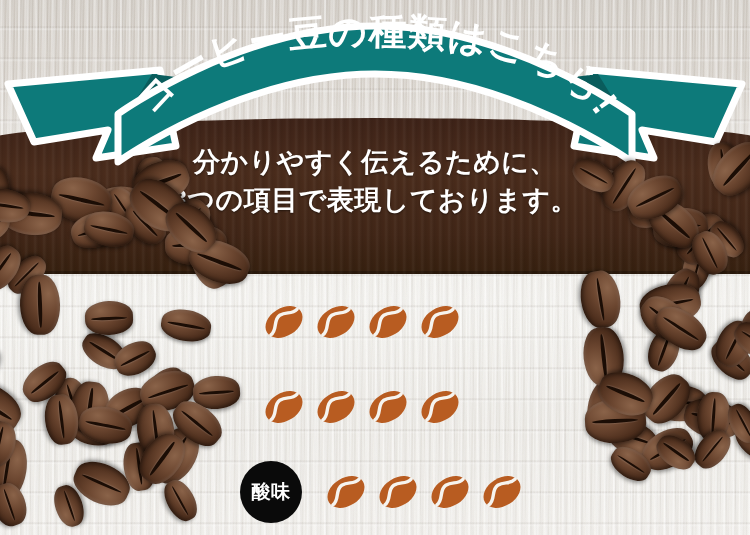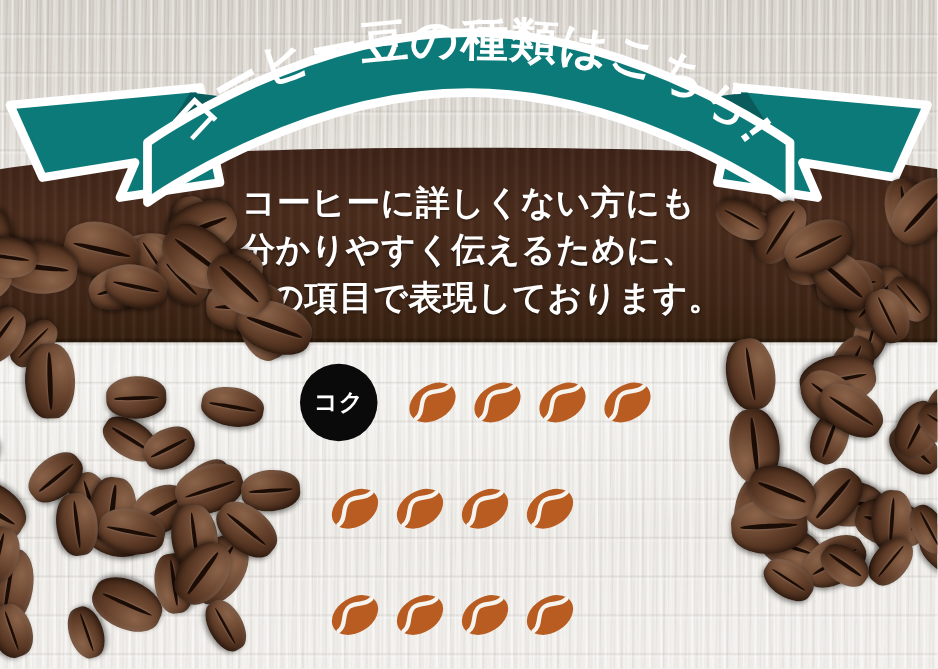--- a/index.html
+++ b/index.html
@@ -233,21 +233,20 @@
       <defs>
         <path id="arcPath" d="M 140 126 C 160 48, 250 22, 375 22 C 500 22, 590 48, 612 126" fill="none"></path>
       </defs>
       <text class="ribbon-label">
         <textPath href="#arcPath" startOffset="50%" text-anchor="middle">コーヒー豆の種類はこちら!</textPath>
       </text>
     </svg>
   </div>
 
   <div class="headline">
-    <div>コーヒーに詳しくない方にも</div>
     <div>分かりやすく伝えるために、</div>
     <div>3つの項目で表現しております。</div>
   </div>
 
   <div class="bean-photo bean-photo-left">
       <i style="width: 59.6304px; height: 40.0055px; left: 176.01px; top: 9.499px; transform: rotate(9deg);"></i>
       <i style="width: 57.6113px; height: 41.2206px; left: 225.795px; top: 257.305px; transform: rotate(123deg);"></i>
       <i style="width: 43.726px; height: 29.5057px; left: 181.526px; top: 14.7988px; transform: rotate(56deg);"></i>
       <i style="width: 43.8906px; height: 27.3736px; left: 85.2863px; top: 82.5376px; transform: rotate(135deg);"></i>
       <i style="width: 48.3951px; height: 32.6014px; left: 149.066px; top: 233.577px; transform: rotate(13deg);"></i>
@@ -332,21 +331,20 @@
       <i style="width: 55.3012px; height: 35.1295px; left: 83.0792px; top: 148.758px; transform: rotate(33deg);"></i>
       <i style="width: 58.708px; height: 39.5714px; left: 139.039px; top: -12.9035px; transform: rotate(312deg);"></i>
       <i style="width: 42.2141px; height: 27.6515px; left: 40.2686px; top: 287.863px; transform: rotate(33deg);"></i>
       <i style="width: 60.6107px; height: 43.6772px; left: 14.8061px; top: 236.997px; transform: rotate(357deg);"></i>
       <i style="width: 54.8961px; height: 39.8525px; left: 28.0057px; top: 212.411px; transform: rotate(202deg);"></i>
       <i style="width: 55.6265px; height: 39.03px; left: 56.5376px; top: 15.5128px; transform: rotate(334deg);"></i>
     </div>
 
   <div class="ratings">
     <div class="rating-row">
-      <div class="rating-badge">コク</div>
       <div class="rating-beans">
           <svg viewBox="0 0 44 44" class="bean-icon">
             <g transform="rotate(-32 22 22)">
               <ellipse cx="22" cy="22" rx="20" ry="14" fill="#b85c21"></ellipse>
               <path d="M 4 26 C 12 26, 14 14, 22 14 C 30 14, 32 20, 40 18" fill="none" stroke="#f6f4ef" stroke-width="3.4" stroke-linecap="round"></path>
             </g>
           </svg>
           <svg viewBox="0 0 44 44" class="bean-icon">
             <g transform="rotate(-32 22 22)">
               <ellipse cx="22" cy="22" rx="20" ry="14" fill="#b85c21"></ellipse>
@@ -389,20 +387,21 @@
           </svg>
           <svg viewBox="0 0 44 44" class="bean-icon">
             <g transform="rotate(-32 22 22)">
               <ellipse cx="22" cy="22" rx="20" ry="14" fill="#b85c21"></ellipse>
               <path d="M 4 26 C 12 26, 14 14, 22 14 C 30 14, 32 20, 40 18" fill="none" stroke="#f6f4ef" stroke-width="3.4" stroke-linecap="round"></path>
             </g>
           </svg>
         </div>
     </div>
     <div class="rating-row">
+      <div class="rating-badge">酸味</div>
       <div class="rating-beans">
           <svg viewBox="0 0 44 44" class="bean-icon">
             <g transform="rotate(-32 22 22)">
               <ellipse cx="22" cy="22" rx="20" ry="14" fill="#b85c21"></ellipse>
               <path d="M 4 26 C 12 26, 14 14, 22 14 C 30 14, 32 20, 40 18" fill="none" stroke="#f6f4ef" stroke-width="3.4" stroke-linecap="round"></path>
             </g>
           </svg>
           <svg viewBox="0 0 44 44" class="bean-icon">
             <g transform="rotate(-32 22 22)">
               <ellipse cx="22" cy="22" rx="20" ry="14" fill="#b85c21"></ellipse>

